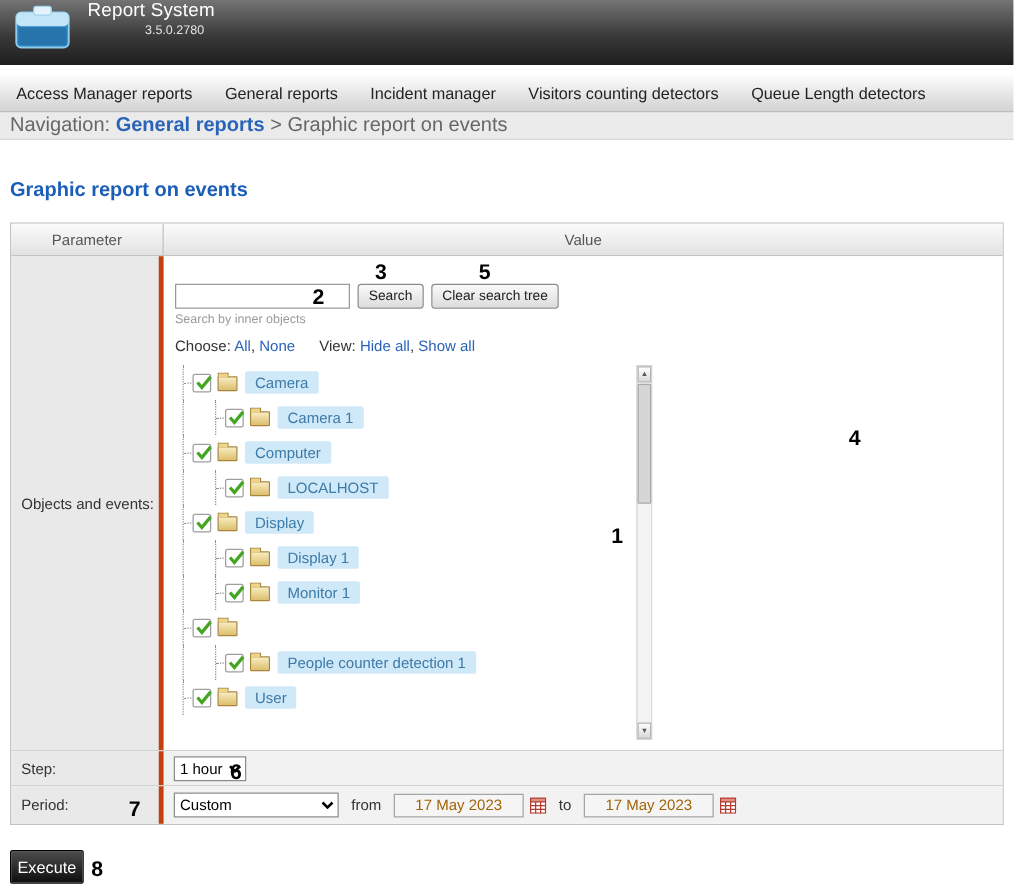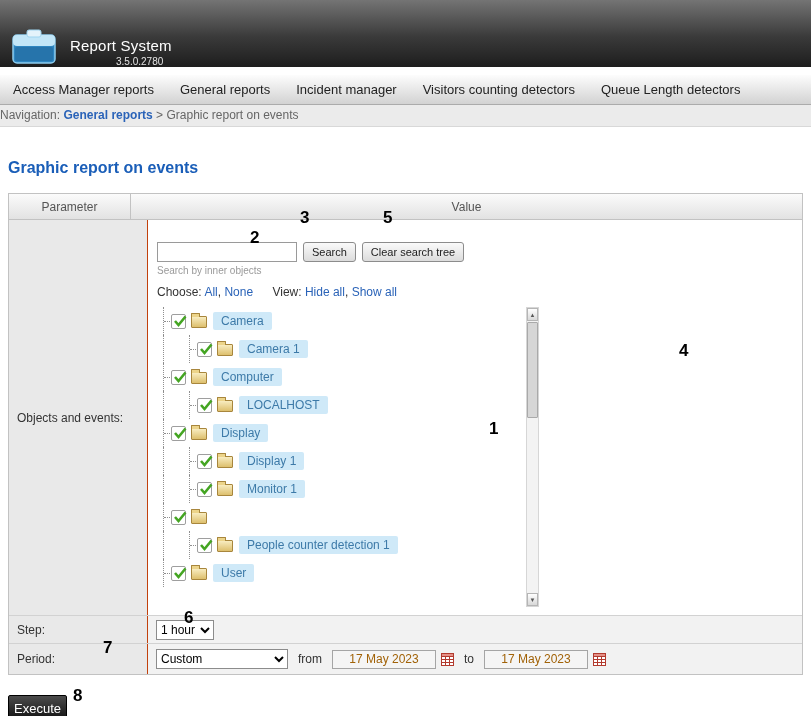--- a/index.html
+++ b/index.html
@@ -1,44 +1,44 @@
 <!DOCTYPE html>
 <html><head>
 <meta charset="utf-8">
 <style>
   * { margin:0; padding:0; box-sizing:border-box; }
   body { font-family:"Liberation Sans", sans-serif; background:#fff; }
   .screen { position:relative; width:811px; height:716px; background:#fff; overflow:hidden; }
 
   
-  .header { height:67px; background:linear-gradient(180deg,#747474,#3a3a3a 55%,#1d1d1d); display:flex; align-items:flex-end; padding-left:10px; }
+  .header { height:52px; background:linear-gradient(180deg,#747474,#3a3a3a 55%,#1d1d1d); display:flex; align-items:flex-start; padding-left:10px; }
   .logo { width:48px; height:42px; display:flex; align-items:center; justify-content:center; }
   .title-block { margin-left:12px; color:#fff; }
   .app-title { font-size:15px; letter-spacing:.2px; }
   .app-version { font-size:10px; color:#e3e3e3; margin-left:46px; margin-top:2px; }
 
   
   .menu { height:30px; background:linear-gradient(#fdfdfd,#d2d2d2); border-bottom:1px solid #ababab; display:flex; overflow:hidden;margin-top:8px; }
   .menu-item { line-height:29px; padding:0 13px; font-size:13px; color:#222; white-space:nowrap; cursor:pointer; }
 
   
-  .breadcrumb { height:22px; background:#ebebeb; border-bottom:1px solid #d8d8d8; font-size:12px; color:#666; line-height:21px; padding-left:0; }
+  .breadcrumb { height:22px; background:#ebebeb; border-bottom:1px solid #d8d8d8; font-size:16px; color:#666; line-height:21px; padding-left:8px; }
   .breadcrumb .bc-link { color:#2a63b8; font-weight:bold; text-decoration:none; cursor:pointer; }
 
   .main { padding:0 8px; }
   .page-title { margin:32px 0 16px 0; color:#1a5eb8; font-size:16px; font-weight:bold; }
 
   
   .ptable { border:1px solid #c2c2c2; }
   .ptable-header { display:flex; height:26px; background:linear-gradient(#fbfbfb,#e2e2e2); border-bottom:1px solid #c2c2c2; font-size:12px; color:#555; }
   .col-param { width:122px; border-right:1px solid #c2c2c2; display:flex; align-items:center; justify-content:center; }
   .col-value { flex:1; display:flex; align-items:center; justify-content:center; }
 
   .row-objects { display:flex; border-bottom:1px solid #d2d2d2; }
-  .cell-param { width:139px; background:#e9e9e9; border-right:1px solid #c2410c; font-size:12px; color:#333; display:flex; align-items:center; padding-left:8px; flex:0 0 auto; }
+  .cell-param { width:122px; background:#e9e9e9; border-right:4px solid #c2410c; font-size:12px; color:#333; display:flex; align-items:center; padding-left:8px; flex:0 0 auto; }
   .cell-value-objects { flex:1; background:#fff; padding:22px 10px 8px 9px; }
 
   .search-line { display:flex; align-items:center; }
   .search-input { width:140px; height:20px; border:1px solid #9a9a9a; font-size:12px; padding:0 4px; font-family:inherit; }
   .btn { margin-left:6px; font-size:11px; color:#222; padding:3px 8px; background:linear-gradient(#fafafa,#dcdcdc); border:1px solid #8c8c8c; border-radius:3px; cursor:pointer; font-family:inherit; white-space:nowrap; }
   .search-hint { font-size:10px; color:#9a9a9a; margin-top:3px; }
 
   .choose-line { margin-top:9px; font-size:12px; color:#333; }
   .choose-line .link { color:#2a63b8; text-decoration:none; cursor:pointer; }
   .view-label { margin-left:16px; }

